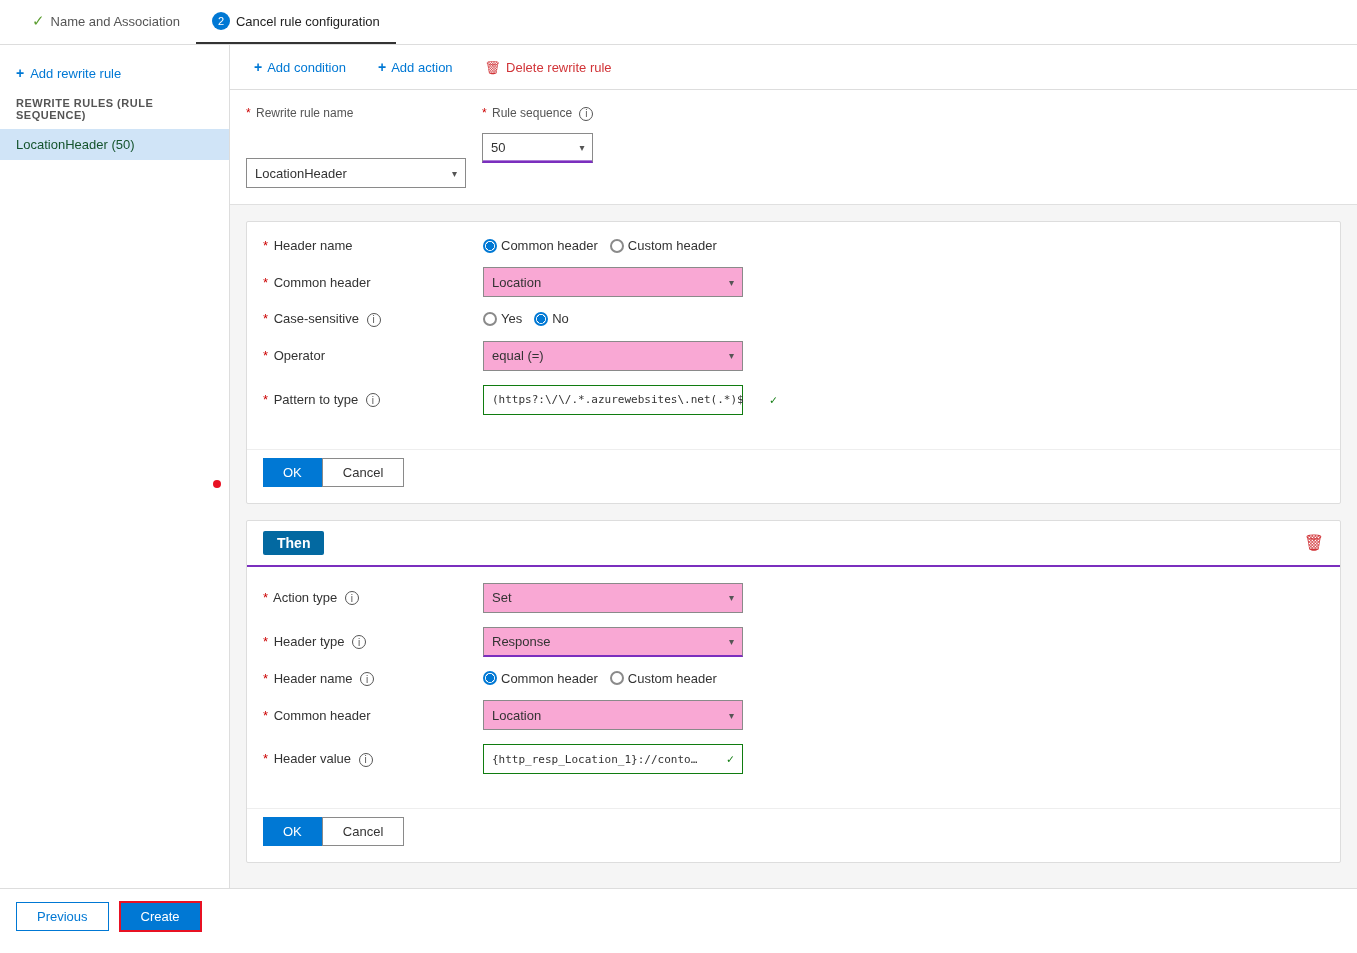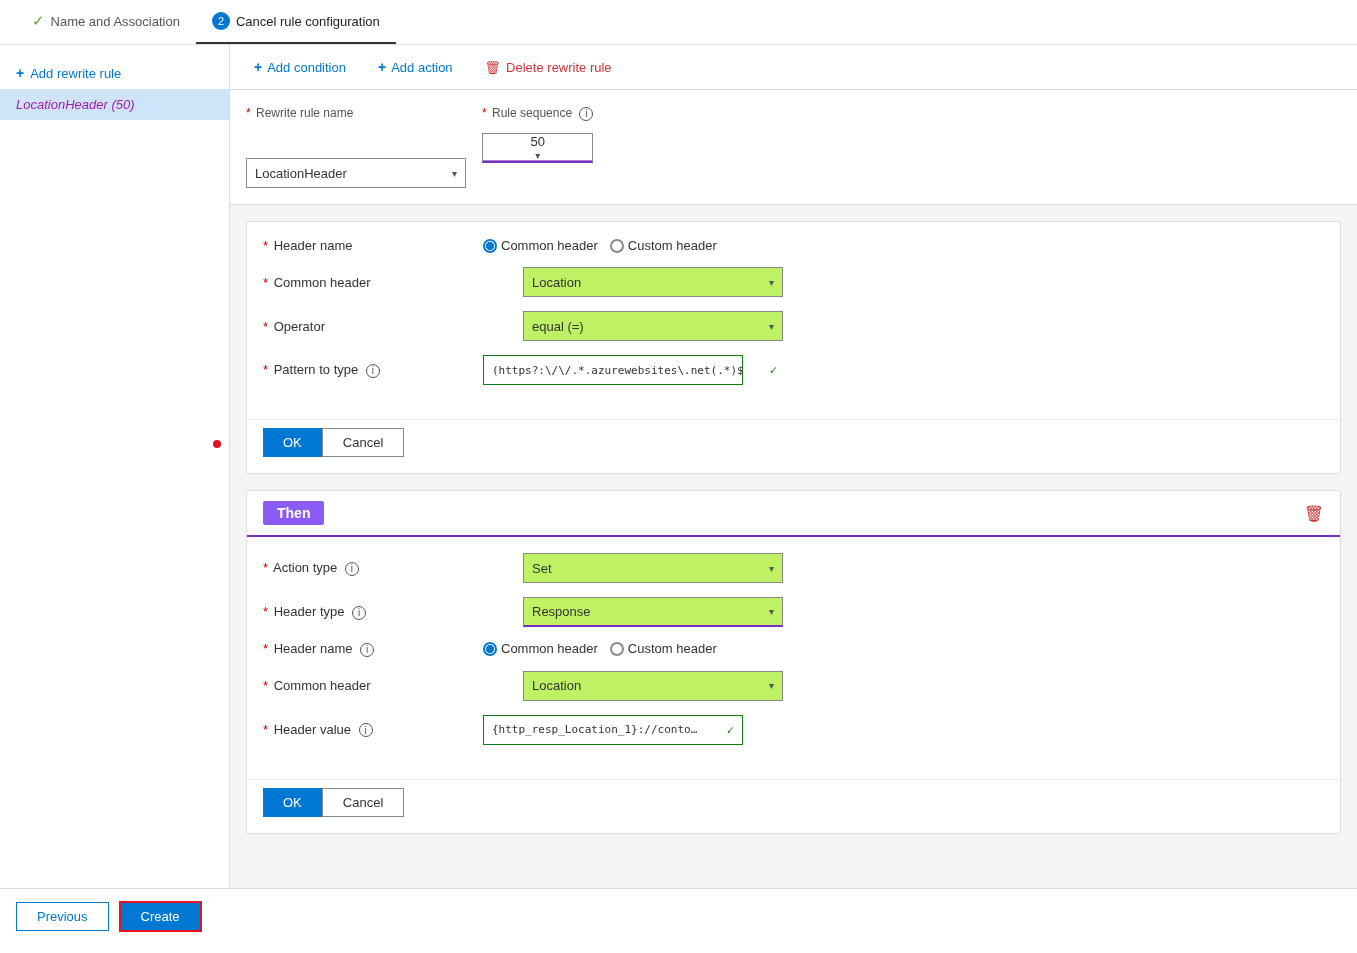--- a/index.html
+++ b/index.html
@@ -13,21 +13,21 @@
     .tab-item.active { color: #222; border-bottom: 2px solid #333; font-weight: 500; }
     .tab-check { color: #5c9e31; font-size: 15px; }
     .tab-number { display: inline-flex; align-items: center; justify-content: center; width: 18px; height: 18px; border-radius: 50%; background: #0078d4; color: #fff; font-size: 11px; }
 
     .main-layout { display: flex; height: calc(953px - 110px); }
 
     .sidebar { width: 230px; border-right: 1px solid #ddd; padding: 12px 0; background: #fff; flex-shrink: 0; }
     .sidebar-add-btn { display: flex; align-items: center; gap: 6px; padding: 8px 16px; color: #0078d4; cursor: pointer; font-size: 13px; }
     .sidebar-section-title { padding: 8px 16px; font-size: 11px; font-weight: 600; color: #555; text-transform: uppercase; letter-spacing: 0.5px; }
     .sidebar-rule-item { padding: 8px 16px; cursor: pointer; font-size: 13px; }
-    .sidebar-rule-item.selected { background: #d0e4f7; color: #a21caf; font-weight: 500; font-style: italic; }
+    .sidebar-rule-item.selected { background: #d0e4f7; color: #14532d; font-weight: 500; }
 
     .content-area { flex: 1; display: flex; flex-direction: column; overflow: hidden; }
 
     .toolbar { display: flex; align-items: center; gap: 16px; padding: 10px 16px; border-bottom: 1px solid #ddd; background: #fff; }
     .toolbar-btn { display: flex; align-items: center; gap: 5px; color: #0078d4; cursor: pointer; font-size: 13px; padding: 4px 8px; }
     .toolbar-btn.delete { color: #d13438; }
 
     .rule-form { padding: 16px; display: flex; gap: 16px; align-items: flex-start; border-bottom: 1px solid #e0e0e0; }
     .form-field { display: flex; flex-direction: column; gap: 12px; }
     .field-label { font-size: 12px; color: #555; }
@@ -35,37 +35,37 @@
     .select-input { height: 30px; border: 1px solid #8a8a8a; padding: 0 8px; background: #fff; font-size: 13px; min-width: 200px; display: flex; align-items: center; justify-content: space-between; cursor: pointer; }
     .select-input.narrow { min-width: 100px; }
 
     .scroll-content { flex: 1; overflow-y: auto; background: #f5f5f5; padding: 16px; }
 
     .condition-card { background: #fff; border: 1px solid #ddd; border-radius: 2px; margin-bottom: 16px; }
     .card-section { padding: 16px; }
     .form-row { display: flex; align-items: center; margin-bottom: 14px; }
     .form-row-label { width: 220px; font-size: 13px; color: #333; flex-shrink: 0; }
     .form-row-value { flex: 1; display: flex; align-items: center; gap: 10px; }
-    .dropdown-select { display: flex; align-items: center; justify-content: space-between; height: 30px; border: 1px solid #8a8a8a; padding: 0 8px; background: #bef264; min-width: 260px; cursor: pointer; font-size: 13px; margin-left: 40px; }
+    .dropdown-select { display: flex; align-items: center; justify-content: space-between; height: 30px; border: 1px solid #8a8a8a; padding: 0 8px; background: #f9a8d4; min-width: 260px; cursor: pointer; font-size: 13px; }
     .dropdown-select.full { min-width: 260px; width: 260px; }
     .radio-group { display: flex; align-items: center; gap: 12px; }
     .radio-item { display: flex; align-items: center; gap: 4px; cursor: pointer; font-size: 13px; }
     .radio-circle { width: 14px; height: 14px; border-radius: 50%; border: 2px solid #8a8a8a; display: inline-block; }
     .radio-circle.checked { border-color: #0078d4; background: radial-gradient(circle, #0078d4 5px, #fff 5px); }
     .text-input-value { display: flex; align-items: center; height: 30px; border: 1px solid #107c10; padding: 0 8px; background: #fff; min-width: 260px; font-size: 12px; font-family: monospace; gap: 26px; }
     .chevron-icon { font-size: 10px; color: #555; }
     .info-icon { display: inline-flex; align-items: center; justify-content: center; width: 14px; height: 14px; border-radius: 50%; border: 1px solid #555; font-size: 10px; color: #555; cursor: pointer; margin-left: 4px; }
 
     .card-actions { display: flex; gap: 0; padding: 8px 16px 16px 16px; border-top: 1px solid #eee; margin-top: 4px; }
     .btn-ok { background: #0078d4; color: #fff; border: none; padding: 6px 20px; cursor: pointer; font-size: 13px; }
     .btn-cancel { background: #fff; color: #333; border: 1px solid #8a8a8a; padding: 6px 20px; cursor: pointer; font-size: 13px; }
 
     .then-card { background: #fff; border: 1px solid #ddd; border-radius: 2px; }
     .then-header { display: flex; align-items: center; justify-content: space-between; padding: 10px 16px; }
-    .then-badge { background: #8b5cf6; color: #fff; font-weight: 600; font-size: 14px; padding: 4px 14px; border-radius: 2px; }
+    .then-badge { background: #0369a1; color: #fff; font-weight: 600; font-size: 14px; padding: 4px 14px; border-radius: 2px; }
     .delete-icon { color: #d13438; cursor: pointer; font-size: 16px; }
 
     .footer-bar { display: flex; align-items: center; gap: 10px; padding: 12px 16px; border-top: 1px solid #ddd; background: #fff; }
     .btn-prev { background: #fff; color: #0078d4; border: 1px solid #0078d4; padding: 6px 20px; cursor: pointer; font-size: 13px; }
     .btn-create { background: #0078d4; color: #fff; border: 2px solid #e81123; padding: 6px 20px; cursor: pointer; font-size: 13px; font-weight: 500; }
 
     .plus-icon { font-weight: 700; font-size: 14px; }
     .trash-icon { font-size: 13px; }
 
     .red-dot { width: 8px; height: 8px; background: #e81123; border-radius: 50%; margin-left: auto; margin-right: 8px; }
@@ -87,20 +87,21 @@
     </div>
   </div>
 
   <div class="main-layout">
 
     <div class="sidebar">
       <div class="sidebar-add-btn">
         <span class="plus-icon">+</span>
         <span>Add rewrite rule</span>
       </div>
+      <div class="sidebar-section-title">REWRITE RULES (RULE SEQUENCE)</div>
       <div class="sidebar-rule-item selected">
         <span>LocationHeader (50)</span>
       </div>
       <div class="red-dot" style="margin-top: 320px;"></div>
     </div>
 
     <div class="content-area">
 
       <div class="toolbar">
         <div class="toolbar-btn">
@@ -127,21 +128,21 @@
             <span>LocationHeader</span>
             <span class="chevron-icon">▾</span>
           </div>
         </div>
         <div class="form-field">
           <div class="field-label">
             <span class="required-star">*</span>
             <span>Rule sequence</span>
             <span class="info-icon">i</span>
           </div>
-          <div class="select-input narrow" style="background: linear-gradient(to bottom, #fff 0%, #fff 95%, #7b2fbe 100%); border-bottom: 2px solid #7b2fbe; flex-direction: column;">
+          <div class="select-input narrow" style="background: linear-gradient(to bottom, #fff 0%, #fff 95%, #7b2fbe 100%); border-bottom: 2px solid #7b2fbe;">
             <span>50</span>
             <span class="chevron-icon">▾</span>
           </div>
         </div>
       </div>
 
       <div class="scroll-content">
 
         <div class="condition-card" style="margin-bottom: 0;">
 
@@ -170,20 +171,37 @@
                 <span>Common header</span>
               </div>
               <div class="form-row-value">
                 <div class="dropdown-select full">
                   <span>Location</span>
                   <span class="chevron-icon">▾</span>
                 </div>
               </div>
             </div>
 
+            <div class="form-row">
+              <div class="form-row-label">
+                <span class="required-star">*</span>
+                <span>Case-sensitive</span>
+                <span class="info-icon">i</span>
+              </div>
+              <div class="form-row-value radio-group">
+                <label class="radio-item">
+                  <span class="radio-circle"></span>
+                  <span>Yes</span>
+                </label>
+                <label class="radio-item">
+                  <span class="radio-circle checked" style="border-color:#0078d4; background: radial-gradient(circle, #0078d4 4px, #fff 4px);"></span>
+                  <span>No</span>
+                </label>
+              </div>
+            </div>
 
             <div class="form-row">
               <div class="form-row-label">
                 <span class="required-star">*</span>
                 <span>Operator</span>
               </div>
               <div class="form-row-value">
                 <div class="dropdown-select full">
                   <span>equal (=)</span>
                   <span class="chevron-icon">▾</span>

